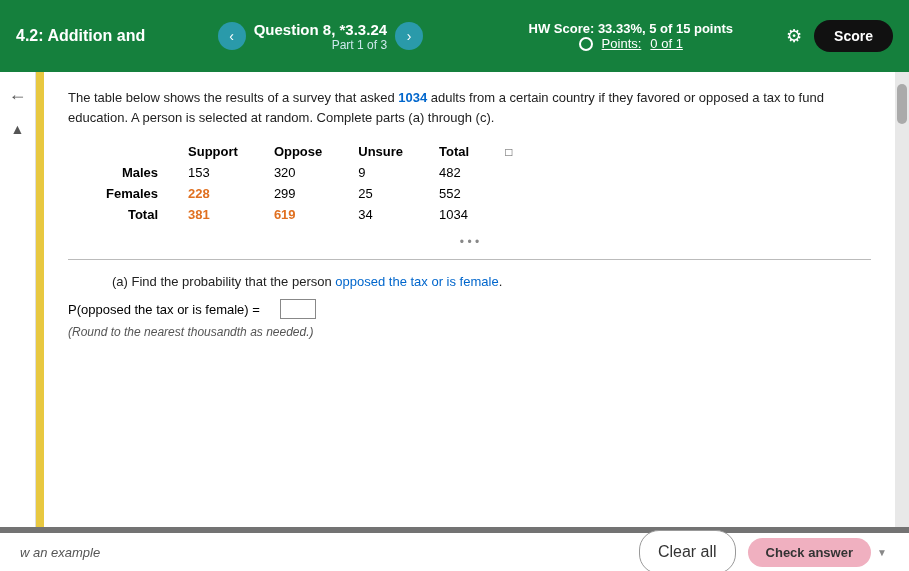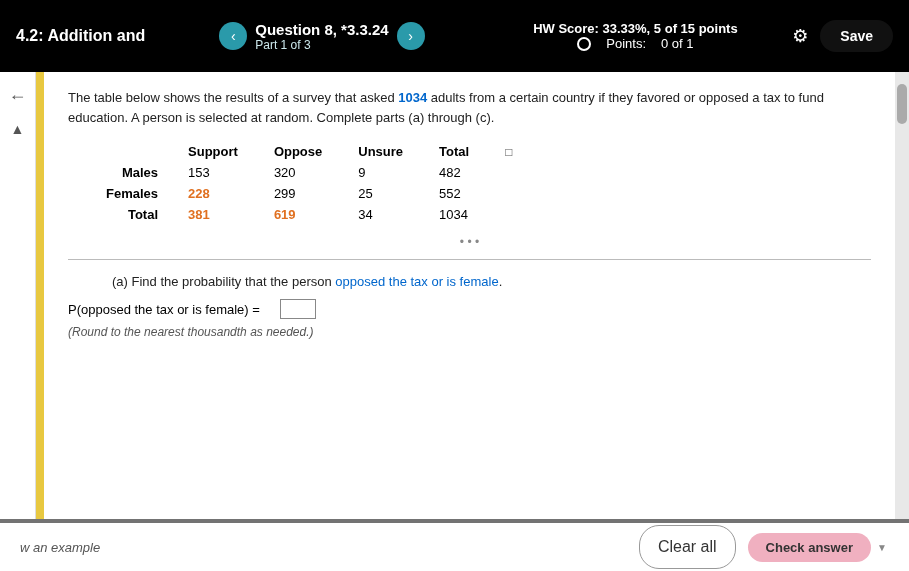--- a/index.html
+++ b/index.html
@@ -1,20 +1,20 @@
 <!DOCTYPE html>
 <html><head>
   <meta charset="utf-8">
   <style>
     * { box-sizing: border-box; margin: 0; padding: 0; }
     body { font-family: Arial, sans-serif; font-size: 14px; background: #f0f0f0; width: 909px; height: 571px; overflow: hidden; display: flex; flex-direction: column; }
 
     
     .header {
-      background: #000000;
+      background: #15803d;
       color: white;
       display: flex;
       align-items: center;
       padding: 0 16px;
       height: 72px;
       flex-shrink: 0;
     }
     .header-title {
       font-size: 16px;
       font-weight: bold;
@@ -36,21 +36,21 @@
       width: 28px;
       height: 28px;
       border-radius: 50%;
       cursor: pointer;
       font-size: 14px;
       display: flex;
       align-items: center;
       justify-content: center;
     }
     .question-info {
-      text-align: left;
+      text-align: right;
     }
     .question-title {
       font-size: 15px;
       font-weight: bold;
     }
     .question-part {
       font-size: 12px;
       color: #cce8ec;
     }
     .score-section {
@@ -58,21 +58,22 @@
       text-align: center;
       font-size: 13px;
     }
     .score-section .hw-score {
       font-weight: bold;
     }
     .score-section .points-row {
       display: flex;
       align-items: center;
       justify-content: center;
-      gap: 15px;
+      gap: 9px;
+      text-decoration: underline;
     }
     .points-circle {
       width: 14px;
       height: 14px;
       border: 2px solid white;
       border-radius: 50%;
       display: inline-block;
     }
     .header-actions {
       display: flex;
@@ -215,23 +216,23 @@
     .scroll-thumb {
       width: 10px;
       height: 40px;
       background: #aaa;
       border-radius: 5px;
       margin: 2px auto;
     }
 
     
     .bottom-bar {
-      height: 52px;
+      height: 44px;
       background: white;
-      border-top: 4px solid #737373;
+      border-top: 6px solid #737373;
       display: flex;
       align-items: center;
       padding: 0 20px;
       flex-shrink: 0;
     }
     .bottom-left {
       flex: 1;
       font-size: 13px;
       color: #555;
       font-style: italic;
@@ -298,21 +299,21 @@
     </div>
     <div class="points-row">
       <span class="points-circle"></span>
       <span>Points:</span>
       <span>0 of 1</span>
     </div>
   </div>
 
   <div class="header-actions">
     <span class="gear-icon">⚙</span>
-    <button class="save-btn">Save</button>
+    <button class="save-btn">Score</button>
   </div>
 </div>
 
 <div class="main-wrapper">
 
   <div class="sidebar-left">
     <span class="sidebar-arrow">←</span>
 
     <span style="font-size:14px; color:#555; cursor:pointer; margin-top:8px;">▲</span>
   </div>

